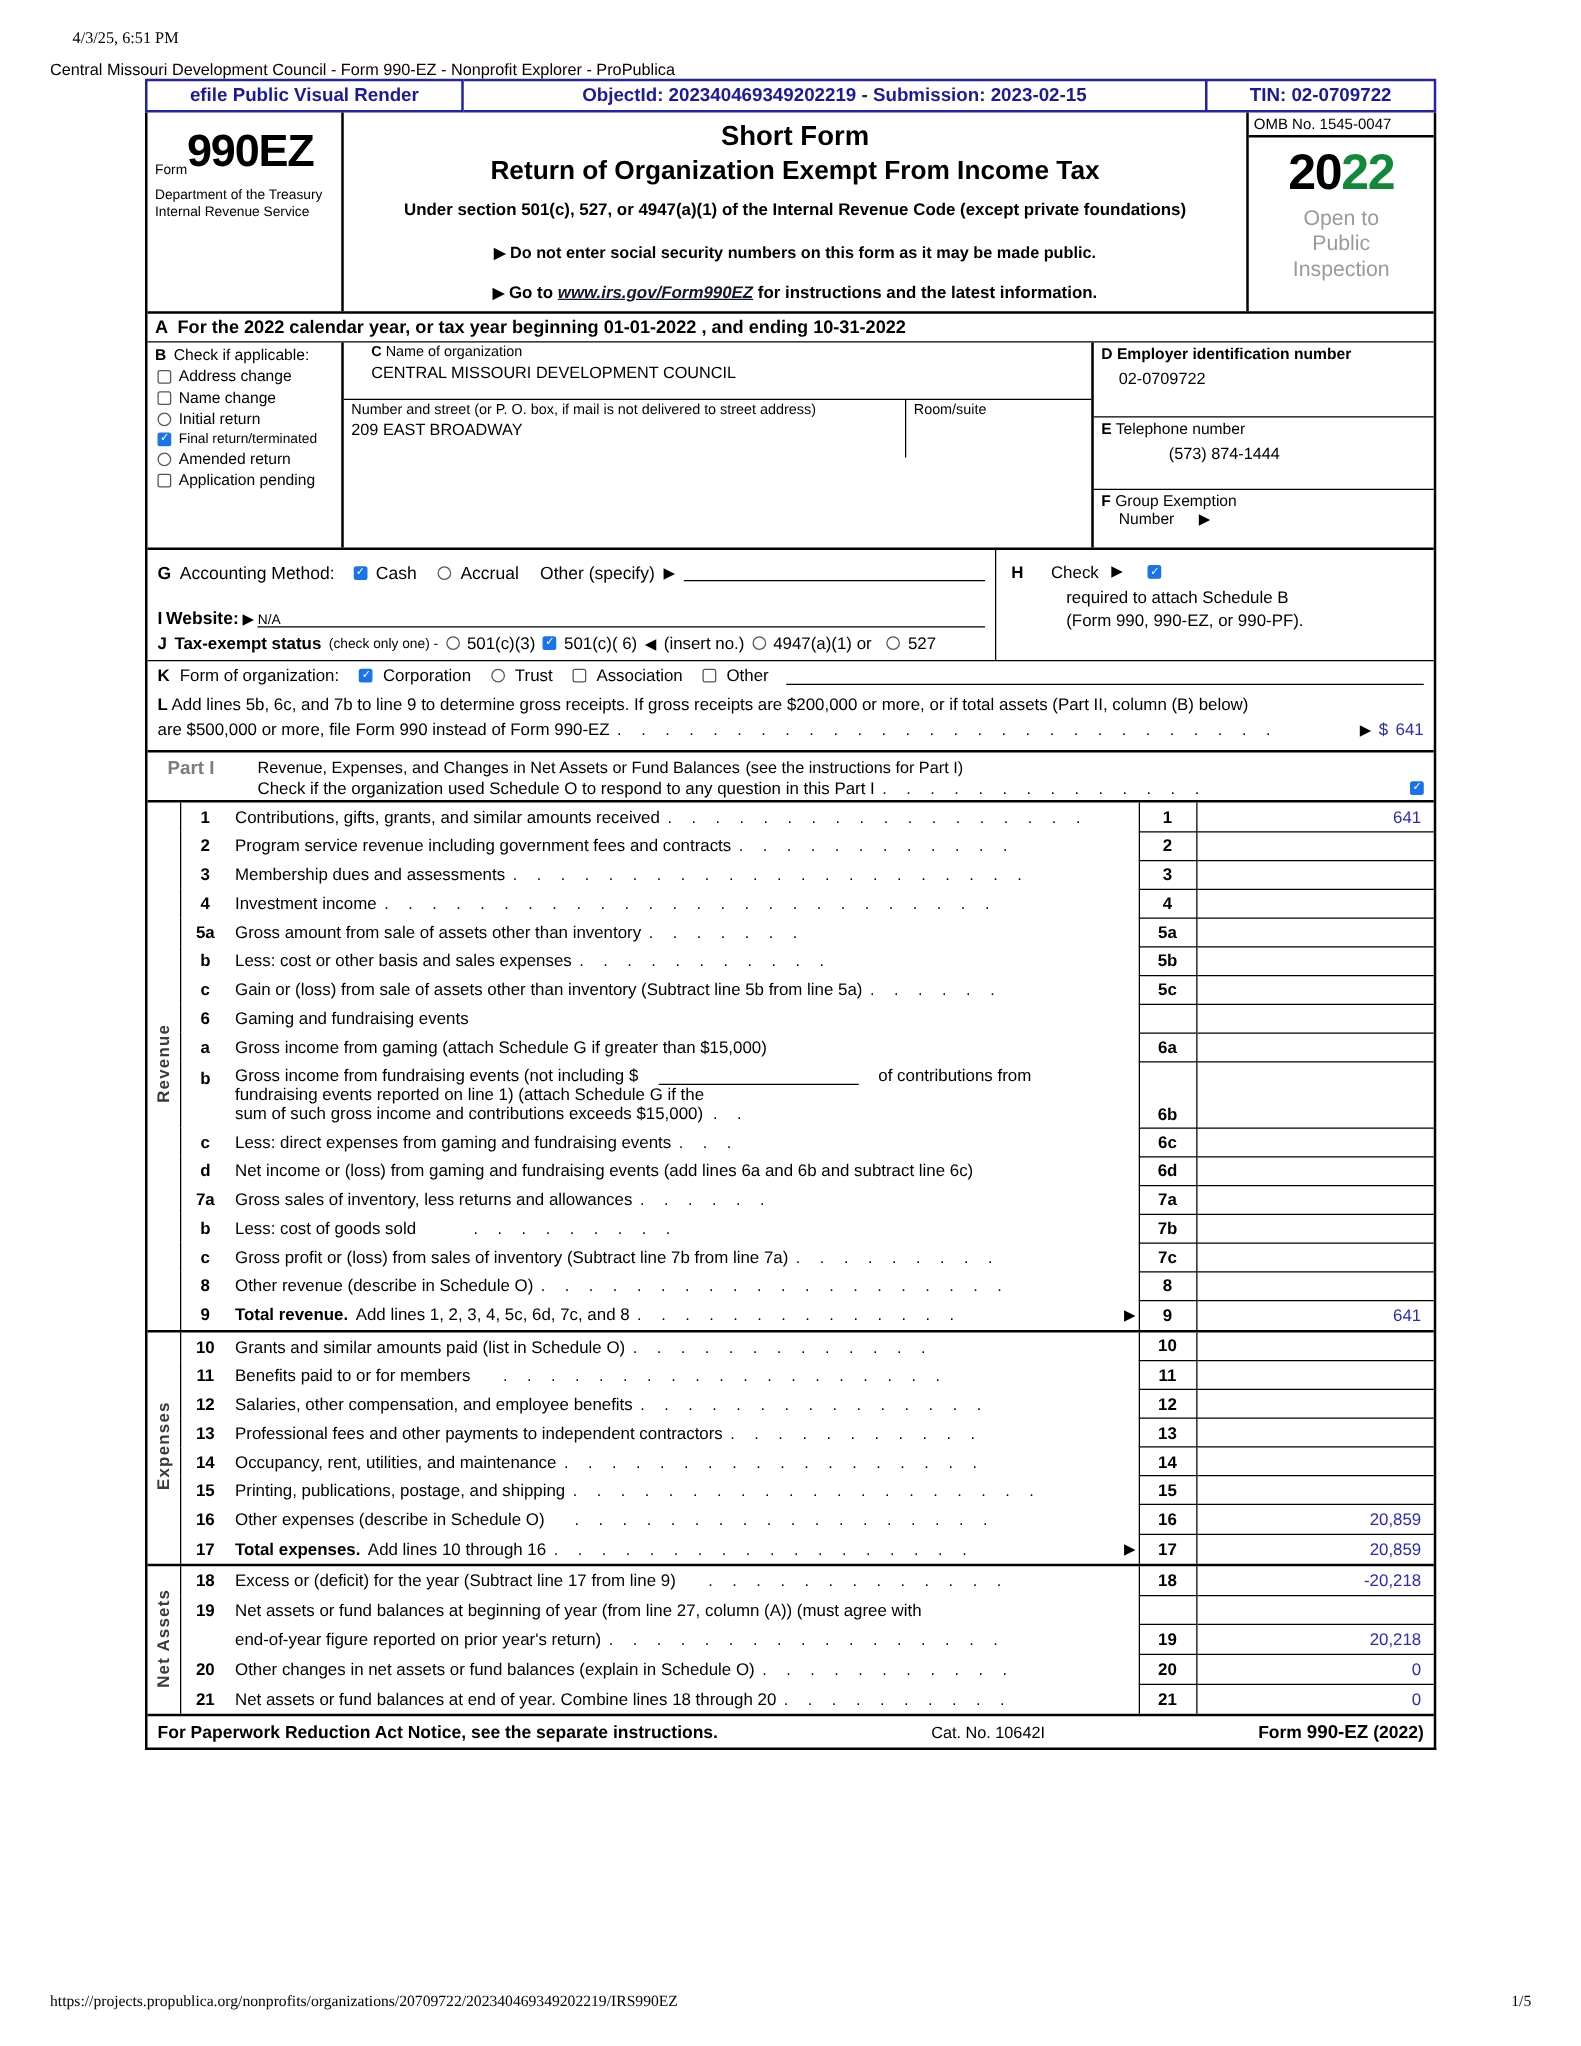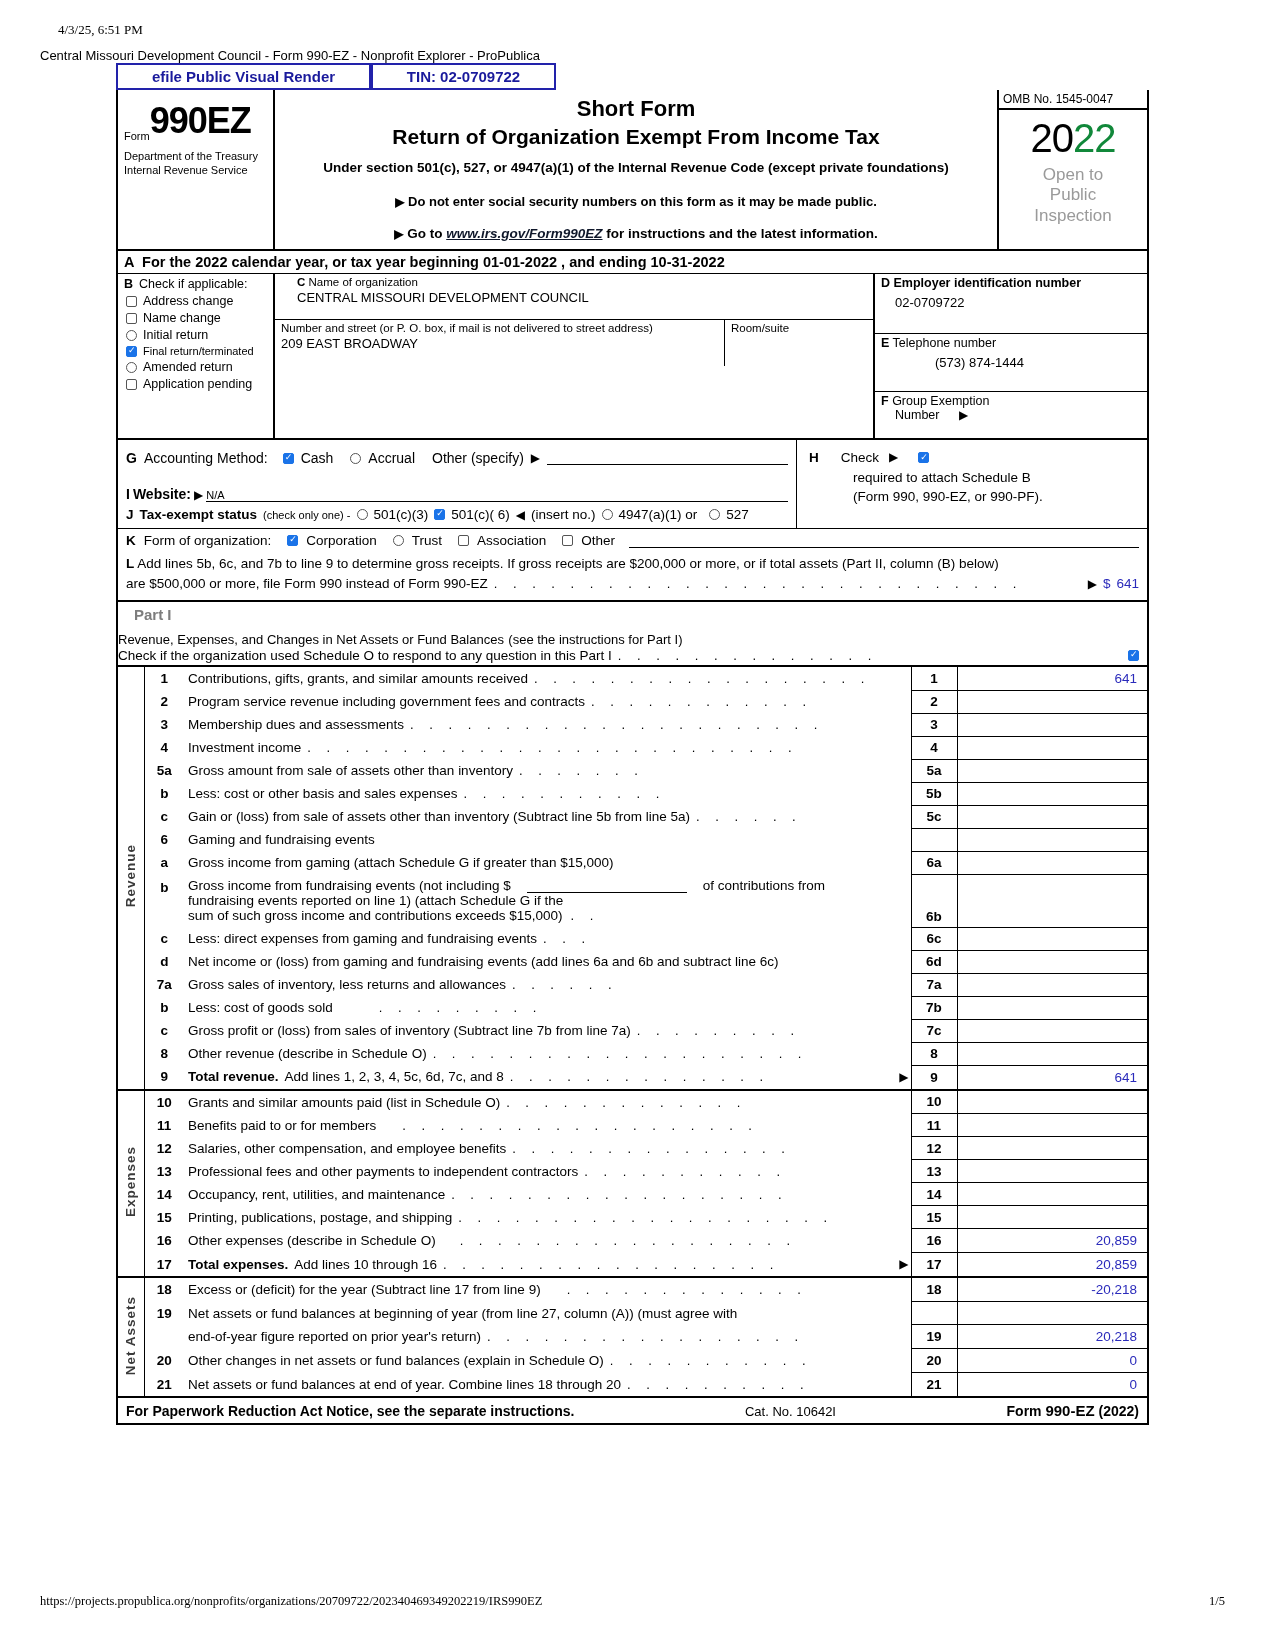--- a/index.html
+++ b/index.html
@@ -48,21 +48,21 @@
   .hdr-left .dept { font-size:11px; line-height:1.25; margin-top:8px; font-family:"Liberation Sans",sans-serif;}
   .hdr-mid { flex:1; text-align:center; padding:6px 8px 8px 8px;}
   .hdr-mid .t1 { font-size:22px; font-weight:bold; }
   .hdr-mid .t2 { font-size:21px; font-weight:bold; margin-top:3px;}
   .hdr-mid .t3 { font-size:13.5px; font-weight:bold; margin-top:11px;}
   .hdr-mid .t4 { font-size:13px; font-weight:bold; margin-top:19px;}
   .hdr-mid .t5 { font-size:13.5px; font-weight:bold; margin-top:17px;}
   .hdr-mid a { color:#0f172a; text-decoration:underline; font-style:italic; }
   .hdr-right { width:150px; border-left:2.5px solid #000; text-align:center;}
   .omb { font-size:12px; text-align:left; padding:2px 4px; border-bottom:2px solid #000;}
-  .yr { font-size:40px; font-weight:normal; letter-spacing:-1px; padding-top:6px;}
+  .yr { font-size:40px; font-weight:bold; letter-spacing:-1px; padding-top:6px;}
   .yr .g { color:#11883a; }
   .otp { color:#9a9a9a; font-size:17px; line-height:1.2; padding:4px 0 6px 0;}
 
   .arrow { font-size:12px; }
 
   
   .secA { border-bottom:1.5px solid #000; padding:3px 6px; font-size:14.5px; font-weight:bold;}
   .secA .lt { display:inline-block; width:14px;}
 
   
@@ -102,21 +102,21 @@
   .rowI .u { border-bottom:1.3px solid #000; flex:1; height:16px; }
   .rowJ { display:flex; align-items:center; gap:6px; font-size:13.5px; padding:5px 0 3px 0; flex-wrap:nowrap;}
 
   
   .rowK { display:flex; align-items:center; gap:8px; font-size:13.5px; padding:4px 8px;}
   .rowK .u { border-bottom:1.3px solid #000; flex:1; height:14px; margin-left:6px;}
   .rowL { font-size:13.5px; padding:2px 8px 5px 8px; line-height:1.5; border-bottom:2.5px solid #000;}
   .blue { color:#2b2bbb; }
 
   
-  .partI { display:flex; border-bottom:2.5px solid #000;flex-direction:column; }
+  .partI { display:flex; border-bottom:2.5px solid #000; }
   .partI .pl { width:88px; color:#7d7d7d; font-weight:bold; font-size:15px; padding:4px 0 4px 16px;}
   .partI .pr { flex:1; padding:3px 8px 2px 0;}
   .partI .ttl { font-size:16px; font-weight:bold;}
   .partI .ttl span { font-weight:normal; font-size:13px;}
   .partI .sub { font-size:13.5px; display:flex; align-items:center; gap:6px; }
   .dots { flex:1; overflow:hidden; white-space:nowrap; letter-spacing:6px; font-size:13px; color:#000;}
 
   
   table.lines { width:100%; border-collapse:collapse; }
   table.lines td { font-size:13.5px; vertical-align:middle; }
@@ -154,20 +154,21 @@
       <span>4/3/25, 6:51 PM</span>
       <span style="visibility:hidden">x</span>
     </div>
     <div class="center" style="top:22px;">
       <span>Central Missouri Development Council - Form 990-EZ - Nonprofit Explorer - ProPublica</span>
     </div>
   </div>
 
   <div class="efile-bar">
     <div class="efile-l">efile Public Visual Render</div>
+    <div class="efile-m">ObjectId: 202340469349202219 - Submission: 2023-02-15</div>
     <div class="efile-r">TIN: 02-0709722</div>
   </div>
 
   <div class="form">
 
     <div class="hdr">
       <div class="hdr-left">
         <div style="display:flex;align-items:flex-end;">
           <span class="formlbl">Form</span>
           <span class="ez">990EZ</span>

